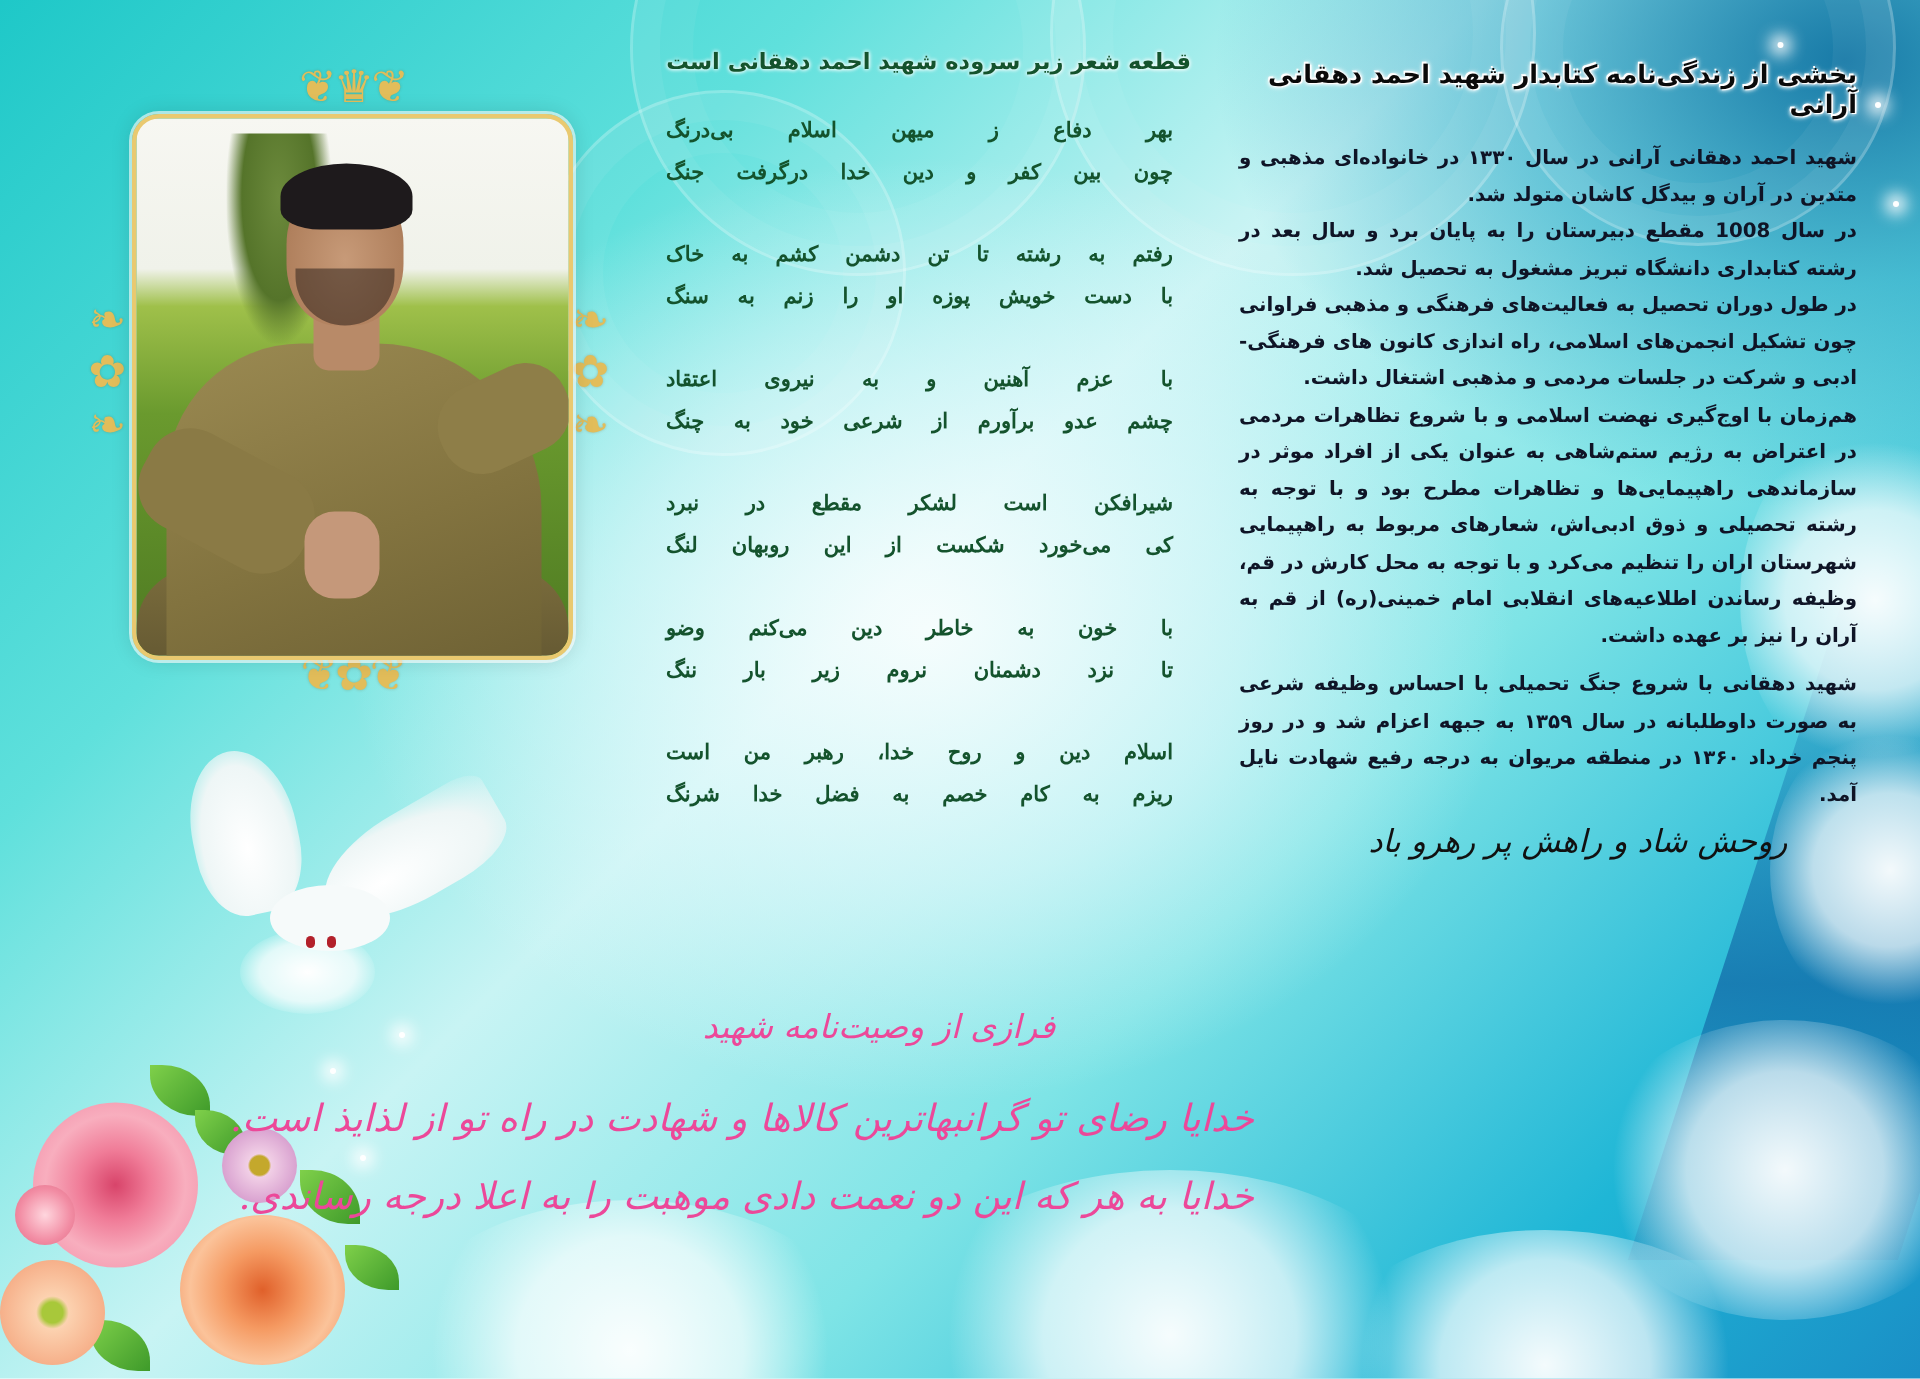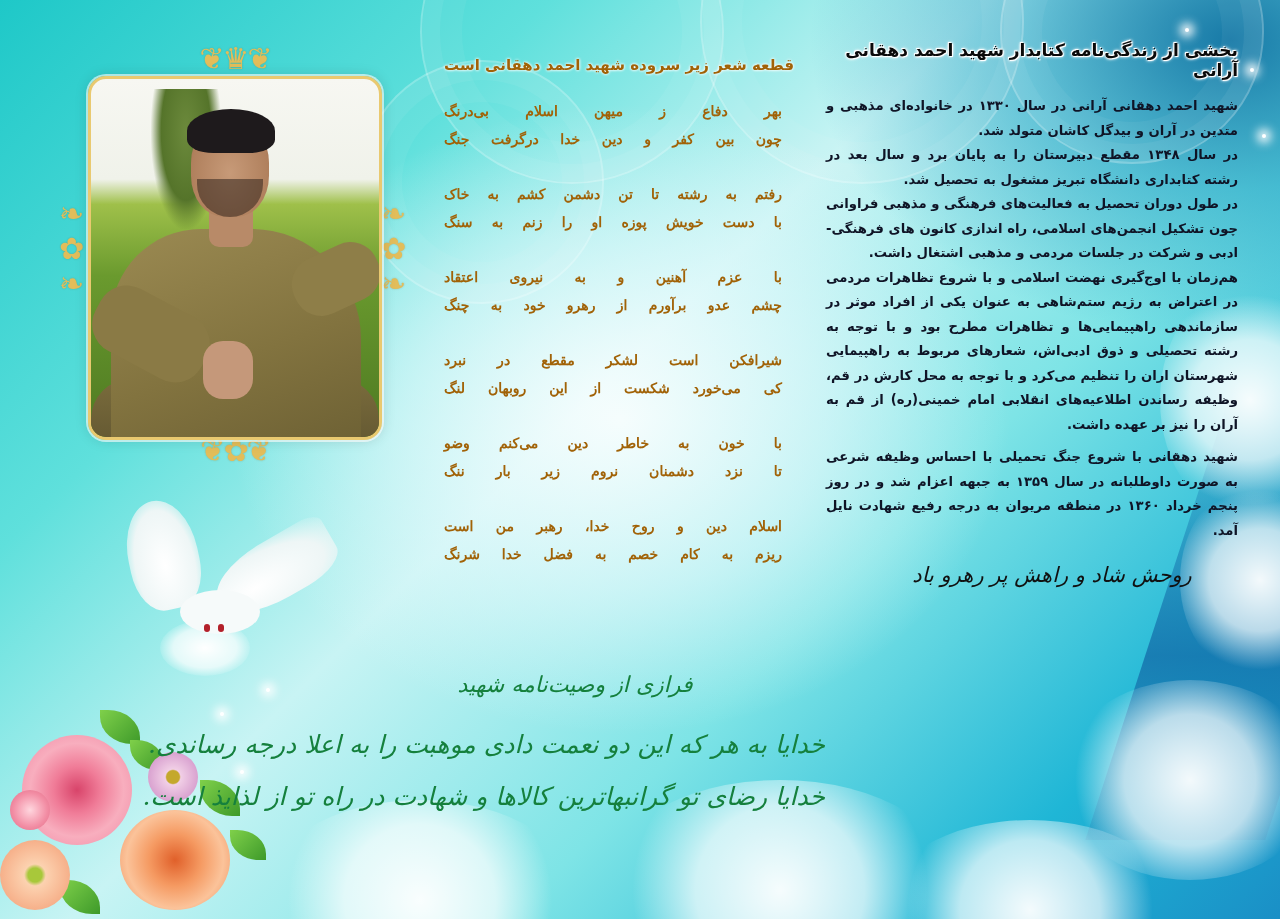--- a/index.html
+++ b/index.html
@@ -99,42 +99,42 @@
     margin: 0 0 14px 0; font-size: 17px; font-weight: bold; color: #0a0a0a;
     text-align: right;
     text-shadow: 0 0 3px #fff, 0 0 3px #fff, 0 0 4px #fff, 1px 1px 0 #fff, -1px -1px 0 #fff;
   }
   .bio p {
     margin: 0; font-size: 13.2px; font-weight: bold; line-height: 24.5px;
     text-align-last: right;
   }
   .bio p.gap { margin-top: 8px; }
   .bio .closing {
-    margin-top: 20px; text-align: center; font-family: "DejaVu Serif", serif;
+    margin-top: 6px; text-align: center; font-family: "DejaVu Serif", serif;
     font-style: italic; font-size: 21px; color: #111; padding-left: 40px;
   }
 
   .poem {
-    position: absolute; left: 440px; top: 56px; width: 354px;
-    direction: rtl; color: #a16207;
+    position: absolute; left: 440px; top: 32px; width: 354px;
+    direction: rtl; color: #14532d;
   }
   .poem h2 {
     margin: 0 0 24px 0; font-size: 15px; font-weight: bold; text-align: right;
     text-shadow: 0 0 3px #fff, 0 0 3px #fff;
   }
   .stanza { margin-bottom: 27px; font-family: Liberation Serif, serif; }
   .stanza div {
     font-size: 14px; font-weight: bold; line-height: 28px;
     text-align: justify; text-align-last: justify; letter-spacing: 0.5px;
     padding-right: 12px; padding-left: 4px;
   }
 
   .will {
-    position: absolute; left: 285px; top: 672px; width: 540px;
-    direction: rtl; text-align: center; color: #15803d;
+    position: absolute; left: 296px; top: 672px; width: 540px;
+    direction: rtl; text-align: center; color: #ec4899;
     font-family: "DejaVu Serif", serif; font-style: italic;
   }
   .will .will-title { font-size: 22px; margin-bottom: 22px; padding-left: 40px; }
   .will .will-line { font-size: 25px; line-height: 52px; white-space: nowrap; }
 </style>
 </head>
 <body>
 
 <div class="poster">
 
@@ -192,53 +192,53 @@
   <div class="leaf" style="left:60px; top:880px; width:40px; height:34px;"></div>
   <div class="flower" style="left:22px; top:735px; width:110px; height:110px; background: radial-gradient(circle at 50% 50%, #d8446a 0%, #f07c98 30%, #f8aebe 60%, #f49ab0 80%, #e06888 100%);"></div>
   <div class="flower" style="left:120px; top:810px; width:110px; height:100px; background: radial-gradient(circle at 50% 50%, #e0602a 0%, #f59a62 35%, #fbc39a 65%, #f3a070 85%, #e07c48 100%);"></div>
   <div class="flower" style="left:148px; top:752px; width:50px; height:50px; background: radial-gradient(circle, #c4a82c 0%, #c4a82c 18%, #f1cfe6 22%, #d9a2d0 70%, #c383bd 100%);"></div>
   <div class="flower" style="left:0px; top:840px; width:70px; height:70px; background: radial-gradient(circle, #a8c83a 0%, #a8c83a 14%, #fcd2b0 22%, #f6b08a 70%, #ea8a60 100%);"></div>
   <div class="flower" style="left:10px; top:790px; width:40px; height:40px; background: radial-gradient(circle, #ffd6de 0%, #f28da4 60%, #e06a84 100%);"></div>
 
   <section class="bio">
     <h1>بخشی از زندگی‌نامه کتابدار شهید احمد دهقانی آرانی</h1>
     <p>شهید احمد دهقانی آرانی در سال ۱۳۳۰ در خانواده‌ای مذهبی و متدین در آران و بیدگل کاشان متولد شد.</p>
-    <p>در سال ۱۳۴۸ مقطع دبیرستان را به پایان برد و سال بعد در رشته کتابداری دانشگاه تبریز مشغول به تحصیل شد.</p>
+    <p>در سال 1008 مقطع دبیرستان را به پایان برد و سال بعد در رشته کتابداری دانشگاه تبریز مشغول به تحصیل شد.</p>
     <p>در طول دوران تحصیل به فعالیت‌های فرهنگی و مذهبی فراوانی چون تشکیل انجمن‌های اسلامی، راه اندازی کانون های فرهنگی-ادبی و شرکت در جلسات مردمی و مذهبی اشتغال داشت.</p>
     <p>هم‌زمان با اوج‌گیری نهضت اسلامی و با شروع تظاهرات مردمی در اعتراض به رژیم ستم‌شاهی به عنوان یکی از افراد موثر در سازماندهی راهپیمایی‌ها و تظاهرات مطرح بود و با توجه به رشته تحصیلی و ذوق ادبی‌اش، شعارهای مربوط به راهپیمایی شهرستان اران را تنظیم می‌کرد و با توجه به محل کارش در قم، وظیفه رساندن اطلاعیه‌های انقلابی امام خمینی(ره) از قم به آران را نیز بر عهده داشت.</p>
     <p class="gap">شهید دهقانی با شروع جنگ تحمیلی با احساس وظیفه شرعی به صورت داوطلبانه در سال ۱۳۵۹ به جبهه اعزام شد و در روز پنجم خرداد ۱۳۶۰ در منطقه مریوان به درجه رفیع شهادت نایل آمد.</p>
     <div class="closing">روحش شاد و راهش پر رهرو باد</div>
   </section>
 
   <section class="poem">
     <h2>قطعه شعر زیر سروده شهید احمد دهقانی است</h2>
     <div class="stanza">
       <div>بهر دفاع ز میهن اسلام بی‌درنگ</div>
       <div>چون بین کفر و دین خدا درگرفت جنگ</div>
     </div>
     <div class="stanza">
       <div>رفتم به رشته تا تن دشمن کشم به خاک</div>
       <div>با دست خویش پوزه او را زنم به سنگ</div>
     </div>
     <div class="stanza">
       <div>با عزم آهنین و به نیروی اعتقاد</div>
-      <div>چشم عدو برآورم از رهرو خود به چنگ</div>
+      <div>چشم عدو برآورم از شرعی خود به چنگ</div>
     </div>
     <div class="stanza">
       <div>شیرافکن است لشکر مقطع در نبرد</div>
       <div>کی می‌خورد شکست از این روبهان لنگ</div>
     </div>
     <div class="stanza">
       <div>با خون به خاطر دین می‌کنم وضو</div>
       <div>تا نزد دشمنان نروم زیر بار ننگ</div>
     </div>
     <div class="stanza">
       <div>اسلام دین و روح خدا، رهبر من است</div>
       <div>ریزم به کام خصم به فضل خدا شرنگ</div>
     </div>
   </section>
 
   <section class="will">
     <div class="will-title">فرازی از وصیت‌نامه شهید</div>
+    <div class="will-line">خدایا رضای تو گرانبهاترین کالاها و شهادت در راه تو از لذایذ است.</div>
     <div class="will-line">خدایا به هر که این دو نعمت دادی موهبت را به اعلا درجه رساندی.</div>
-    <div class="will-line">خدایا رضای تو گرانبهاترین کالاها و شهادت در راه تو از لذایذ است.</div>
   </section>
 </div>
 
 </body></html>

